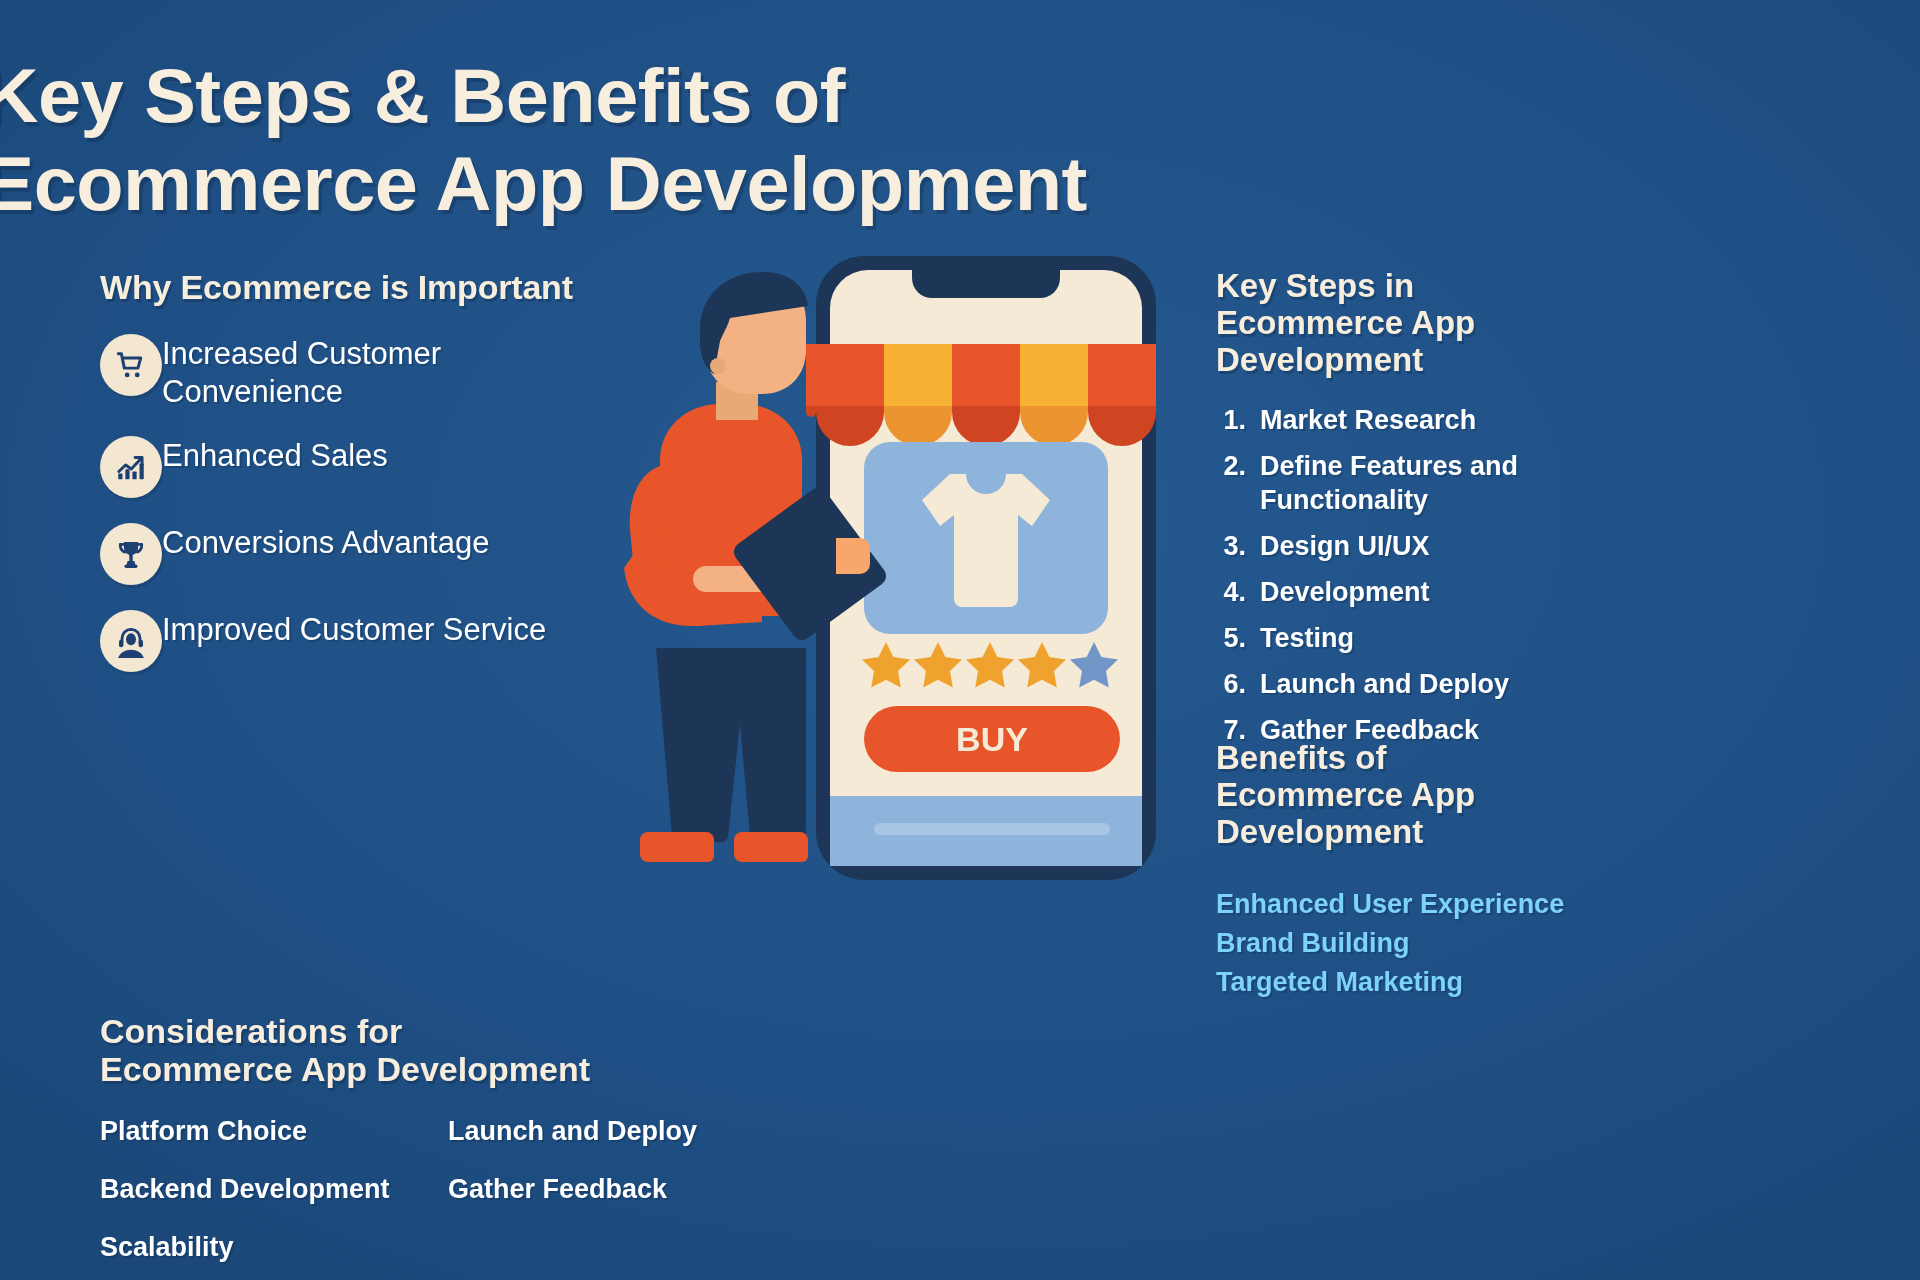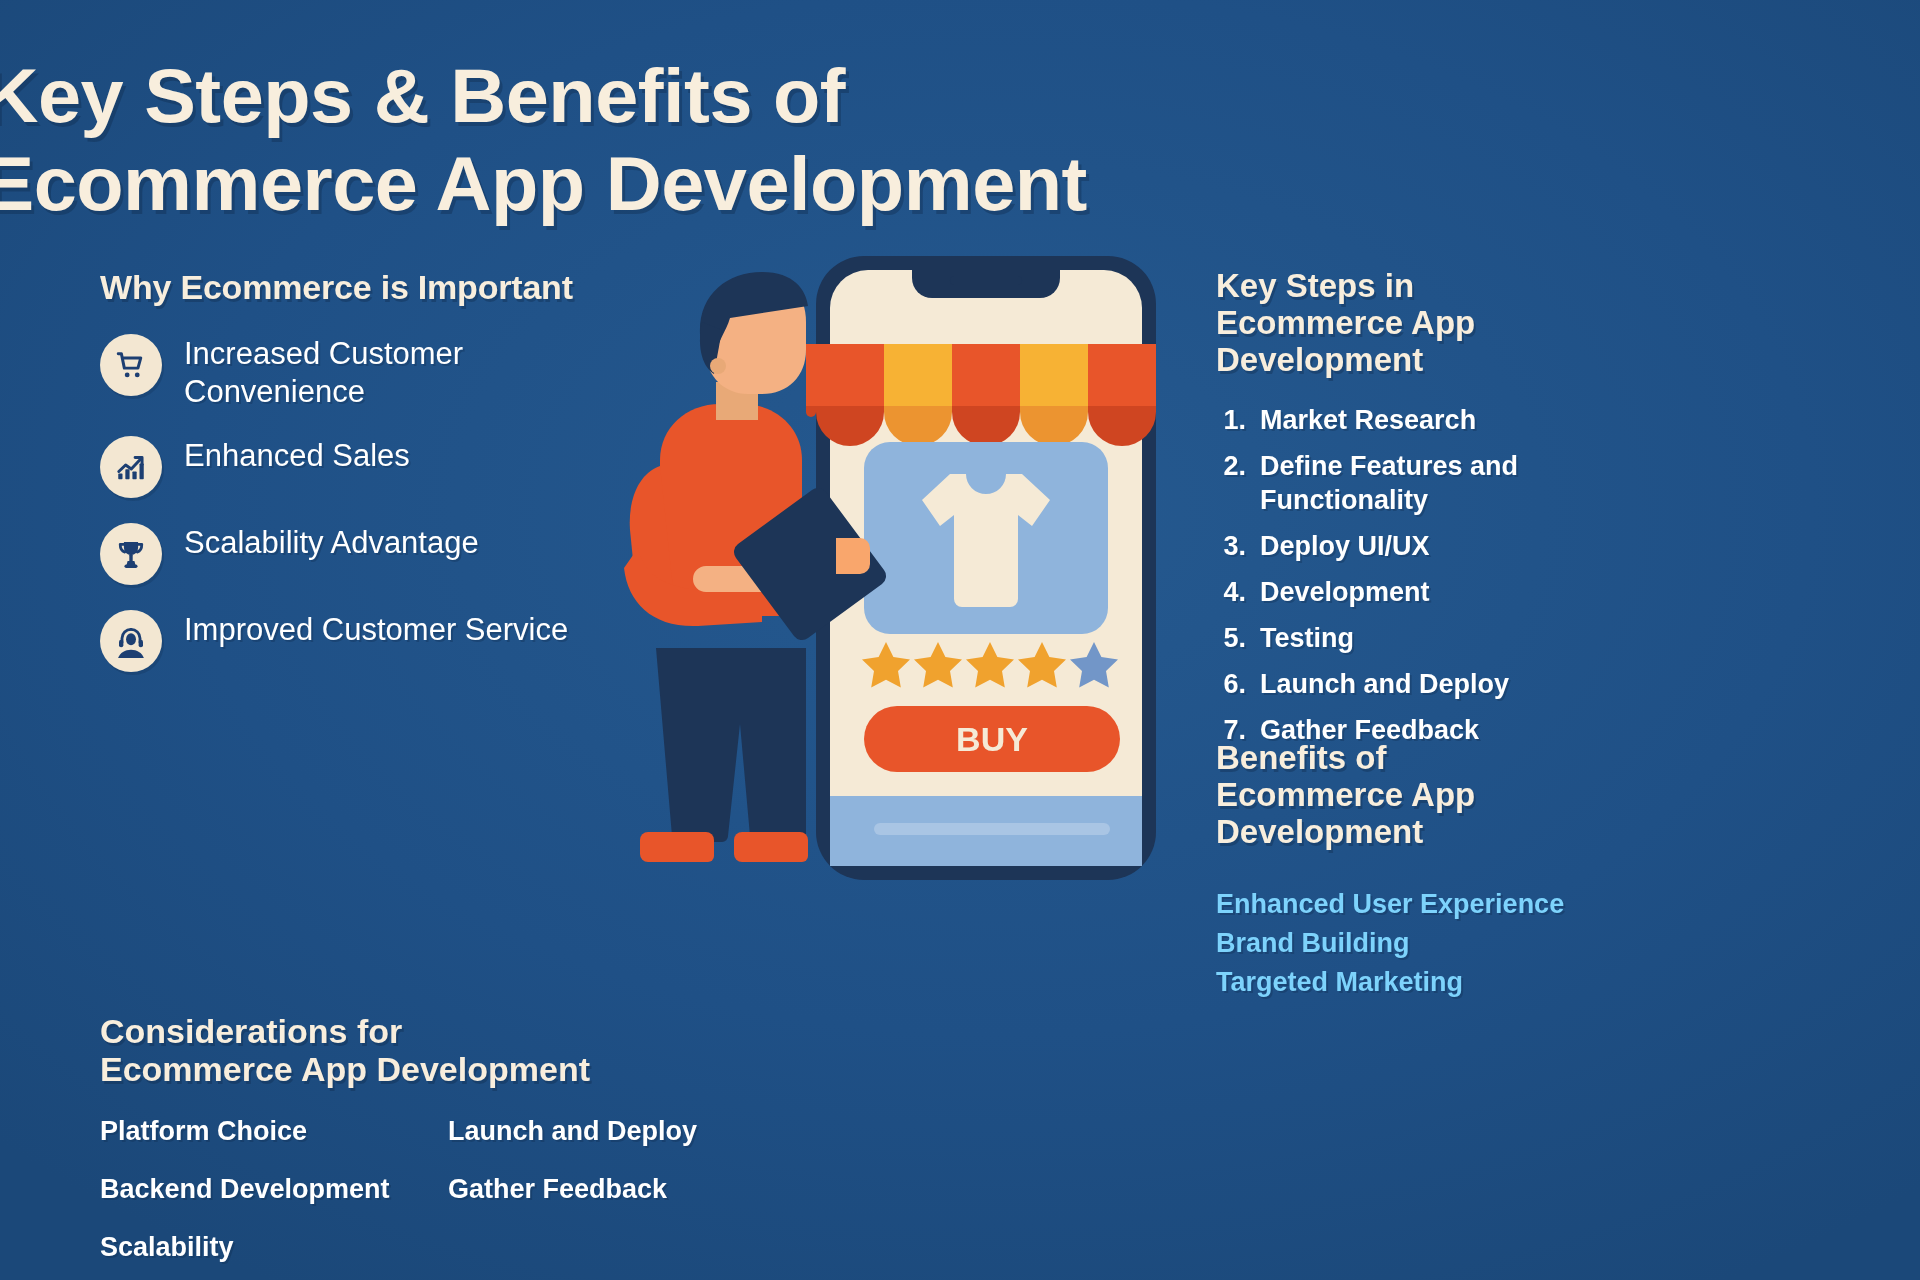--- a/index.html
+++ b/index.html
@@ -33,21 +33,21 @@
     color:#f8eedd;
     text-shadow:2px 3px 0 rgba(14,40,72,.35);
     line-height:1.12;
   }
 
   
   .left-col{ position:absolute; left:100px; top:268px; width:640px; }
   .left-col .sec-head{ font-size:34px; letter-spacing:-0.2px; }
 
   .imp-list{ list-style:none; margin-top:26px; }
-  .imp-item{ display:flex; align-items:flex-start; gap:22px; margin-bottom:23px; }
+  .imp-item{ display:flex; align-items:flex-start; margin-bottom:23px; }
   .imp-item.tight{ margin-bottom:22px; }
 
   .icon-circle{
     width:62px; height:62px; flex:0 0 62px;
     border-radius:50%;
     background:#f3e7d2;
     display:flex; align-items:center; justify-content:center;
     margin-top:2px;
     box-shadow:2px 3px 0 rgba(14,40,72,.22);
   }
@@ -145,21 +145,21 @@
       <span class="icon-circle">
         <svg width="34" height="34" viewBox="0 0 24 24" fill="none" stroke="#1d3f72" stroke-width="2" stroke-linecap="round" stroke-linejoin="round">
           <path d="M7 3.6h10v4.1a5 5 0 0 1-10 0z" fill="#1d3f72" stroke="none"></path>
           <path d="M7 5.2H4.4c0 3 1.1 4.9 3.2 5.4"></path>
           <path d="M17 5.2h2.6c0 3-1.1 4.9-3.2 5.4"></path>
           <path d="M12 12.8v4.1" stroke-width="2.4"></path>
           <path d="M8.6 20.6h6.8" stroke-width="2.4"></path>
           <path d="M9.6 17h4.8l1 3.6H8.6z" fill="#1d3f72" stroke="none"></path>
         </svg>
       </span>
-      <span class="imp-label">Scalability Advantage</span>
+      <span class="imp-label">Conversions Advantage</span>
     </li>
 
     <li class="imp-item">
       <span class="icon-circle">
         <svg width="36" height="36" viewBox="0 0 24 24" fill="none">
           <path d="M12 4.2a6 6 0 0 1 6 6v2.6" stroke="#1d3f72" stroke-width="1.9" fill="none" stroke-linecap="round"></path>
           <path d="M6 12.8v-2.6a6 6 0 0 1 6-6" stroke="#1d3f72" stroke-width="1.9" fill="none" stroke-linecap="round"></path>
           <rect x="4" y="11.2" width="2.9" height="5" rx="1.4" fill="#1d3f72"></rect>
           <rect x="17.1" y="11.2" width="2.9" height="5" rx="1.4" fill="#1d3f72"></rect>
           <ellipse cx="12" cy="10.9" rx="3.3" ry="4" fill="#1d3f72"></ellipse>
@@ -198,21 +198,21 @@
     <li class="step">
       <span class="step-num">1.</span>
       <span class="step-txt">Market Research</span>
     </li>
     <li class="step">
       <span class="step-num">2.</span>
       <span class="step-txt">Define Features and Functionality</span>
     </li>
     <li class="step">
       <span class="step-num">3.</span>
-      <span class="step-txt">Deploy UI/UX</span>
+      <span class="step-txt">Design UI/UX</span>
     </li>
     <li class="step">
       <span class="step-num">4.</span>
       <span class="step-txt">Development</span>
     </li>
     <li class="step">
       <span class="step-num">5.</span>
       <span class="step-txt">Testing</span>
     </li>
     <li class="step">

